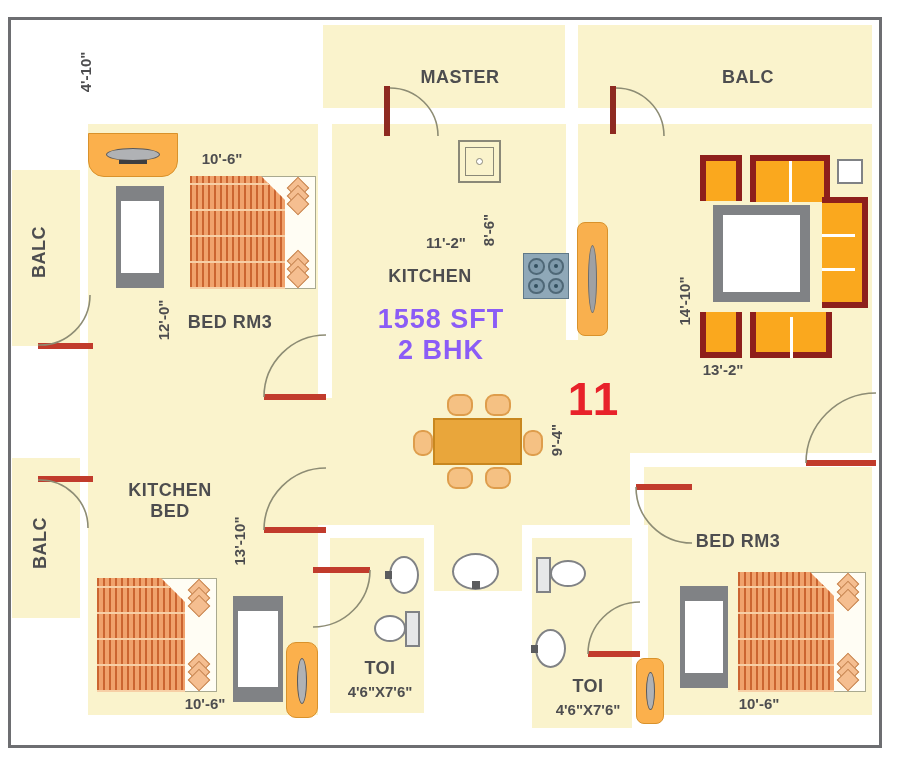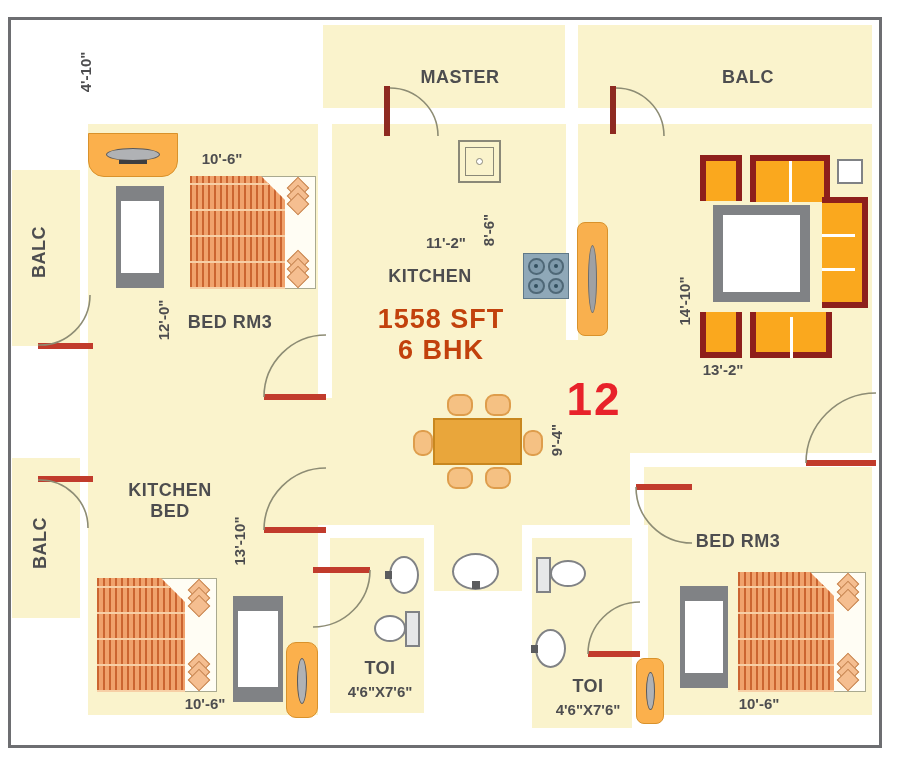--- a/index.html
+++ b/index.html
@@ -5,21 +5,21 @@
   html,body{margin:0;padding:0;background:#fff;}
   .plan{position:relative;width:903px;height:768px;background:#fff;font-family:"Liberation Sans",sans-serif;overflow:hidden;}
   .frame{position:absolute;left:8px;top:17px;width:874px;height:731px;border:3px solid #6D6E71;box-sizing:border-box;}
   .room{position:absolute;background:#FAF3CC;}
   .wall{position:absolute;background:#ffffff;}
   .sill{position:absolute;background:#C13B2C;}
   .jamb{position:absolute;background:#8E2A21;}
   .lbl{position:absolute;font-weight:bold;color:#4D4D4F;white-space:nowrap;font-size:18px;letter-spacing:.5px;transform:translate(-50%,-50%);}
   .dim{font-size:15px;letter-spacing:0;}
   .v{transform:translate(-50%,-50%) rotate(-90deg);}
-  .big-blue{font-size:27px;color:#c2410c;letter-spacing:1px;}
+  .big-blue{font-size:27px;color:#8b5cf6;letter-spacing:1px;}
   .big-red{font-size:46px;color:#E8222A;letter-spacing:2px;}
   *{box-sizing:border-box;}
   .wardrobe{position:absolute;background:#808285;}
   .wardrobe .inner{position:absolute;left:5px;right:5px;top:15px;bottom:15px;background:#fff;}
   .bed{position:absolute;background:#FFFDF4;border:1px solid #A9A98F;}
   .mattress{position:absolute;left:-1px;top:-1px;bottom:-1px;background-color:#F0A26C;
     background-image:repeating-linear-gradient(0deg,#F7CFA6 0 2px,transparent 2px 26px),
                      repeating-linear-gradient(90deg,#CB6531 0 2px,transparent 2px 6px);
     clip-path:polygon(0 0,calc(100% - 24px) 0,100% 24px,100% 100%,0 100%);}
   .pillows{position:absolute;right:3px;top:7px;bottom:7px;width:28px;display:flex;flex-direction:column;justify-content:space-between;}
@@ -218,22 +218,22 @@
 
   <div class="lbl dim" style="left:222px;top:158px;">10'-6"</div>
   <div class="lbl" style="left:230px;top:322px;">BED RM3</div>
   <div class="lbl dim v" style="left:163px;top:320px;">12'-0"</div>
 
   <div class="lbl dim" style="left:446px;top:242px;">11'-2"</div>
   <div class="lbl" style="left:430px;top:276px;">KITCHEN</div>
   <div class="lbl dim v" style="left:488px;top:230px;">8'-6"</div>
 
   <div class="lbl big-blue" style="left:441px;top:319px;">1558 SFT</div>
-  <div class="lbl big-blue" style="left:441px;top:350px;">6 BHK</div>
-  <div class="lbl big-red" style="left:594px;top:399px;">12</div>
+  <div class="lbl big-blue" style="left:441px;top:350px;">2 BHK</div>
+  <div class="lbl big-red" style="left:594px;top:399px;">11</div>
 
   <div class="lbl dim v" style="left:684px;top:301px;">14'-10"</div>
   <div class="lbl dim" style="left:723px;top:369px;">13'-2"</div>
   <div class="lbl dim v" style="left:556px;top:440px;">9'-4"</div>
 
   <div class="lbl" style="left:170px;top:490px;">KITCHEN</div>
   <div class="lbl" style="left:170px;top:511px;">BED</div>
   <div class="lbl dim v" style="left:239px;top:541px;">13'-10"</div>
   <div class="lbl dim" style="left:205px;top:703px;">10'-6"</div>
 

